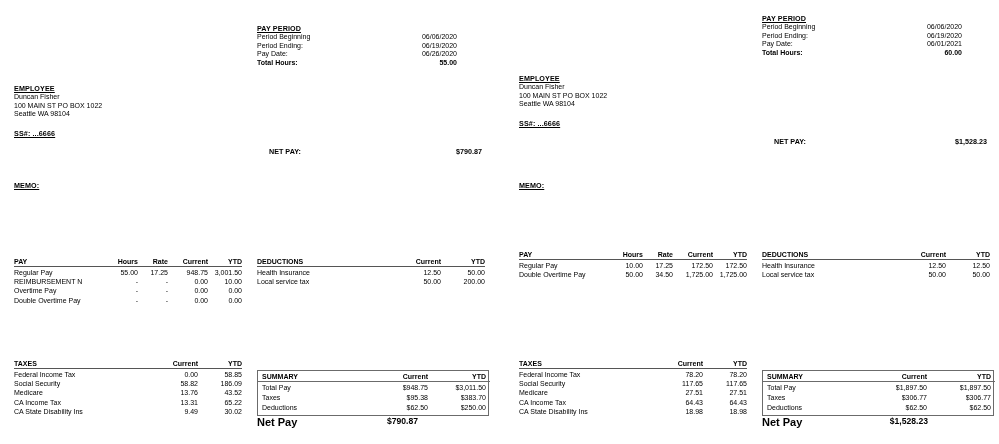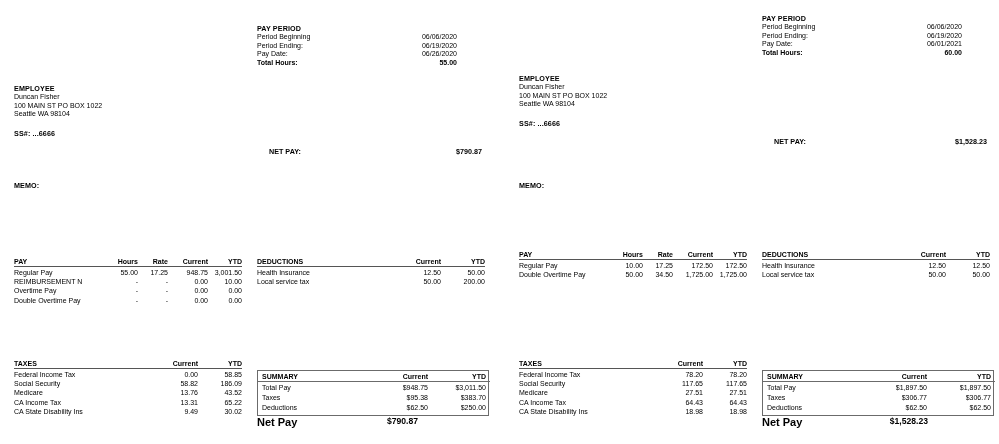--- a/index.html
+++ b/index.html
@@ -26,20 +26,21 @@
   #stub-right { left: 505px; }
 
   
   .abs { position: absolute; }
   .b   { font-weight: bold; }
 
   .sec-title {
     font-size: 7.2px;
     font-weight: bold;
     letter-spacing: 0.1px;
+    text-decoration: underline;
   }
 
   
   .payperiod { width: 200px; }
   .pp-row {
     position: relative;
     height: 8.6px;
     font-size: 7.0px;
     line-height: 8.6px;
     white-space: nowrap;

